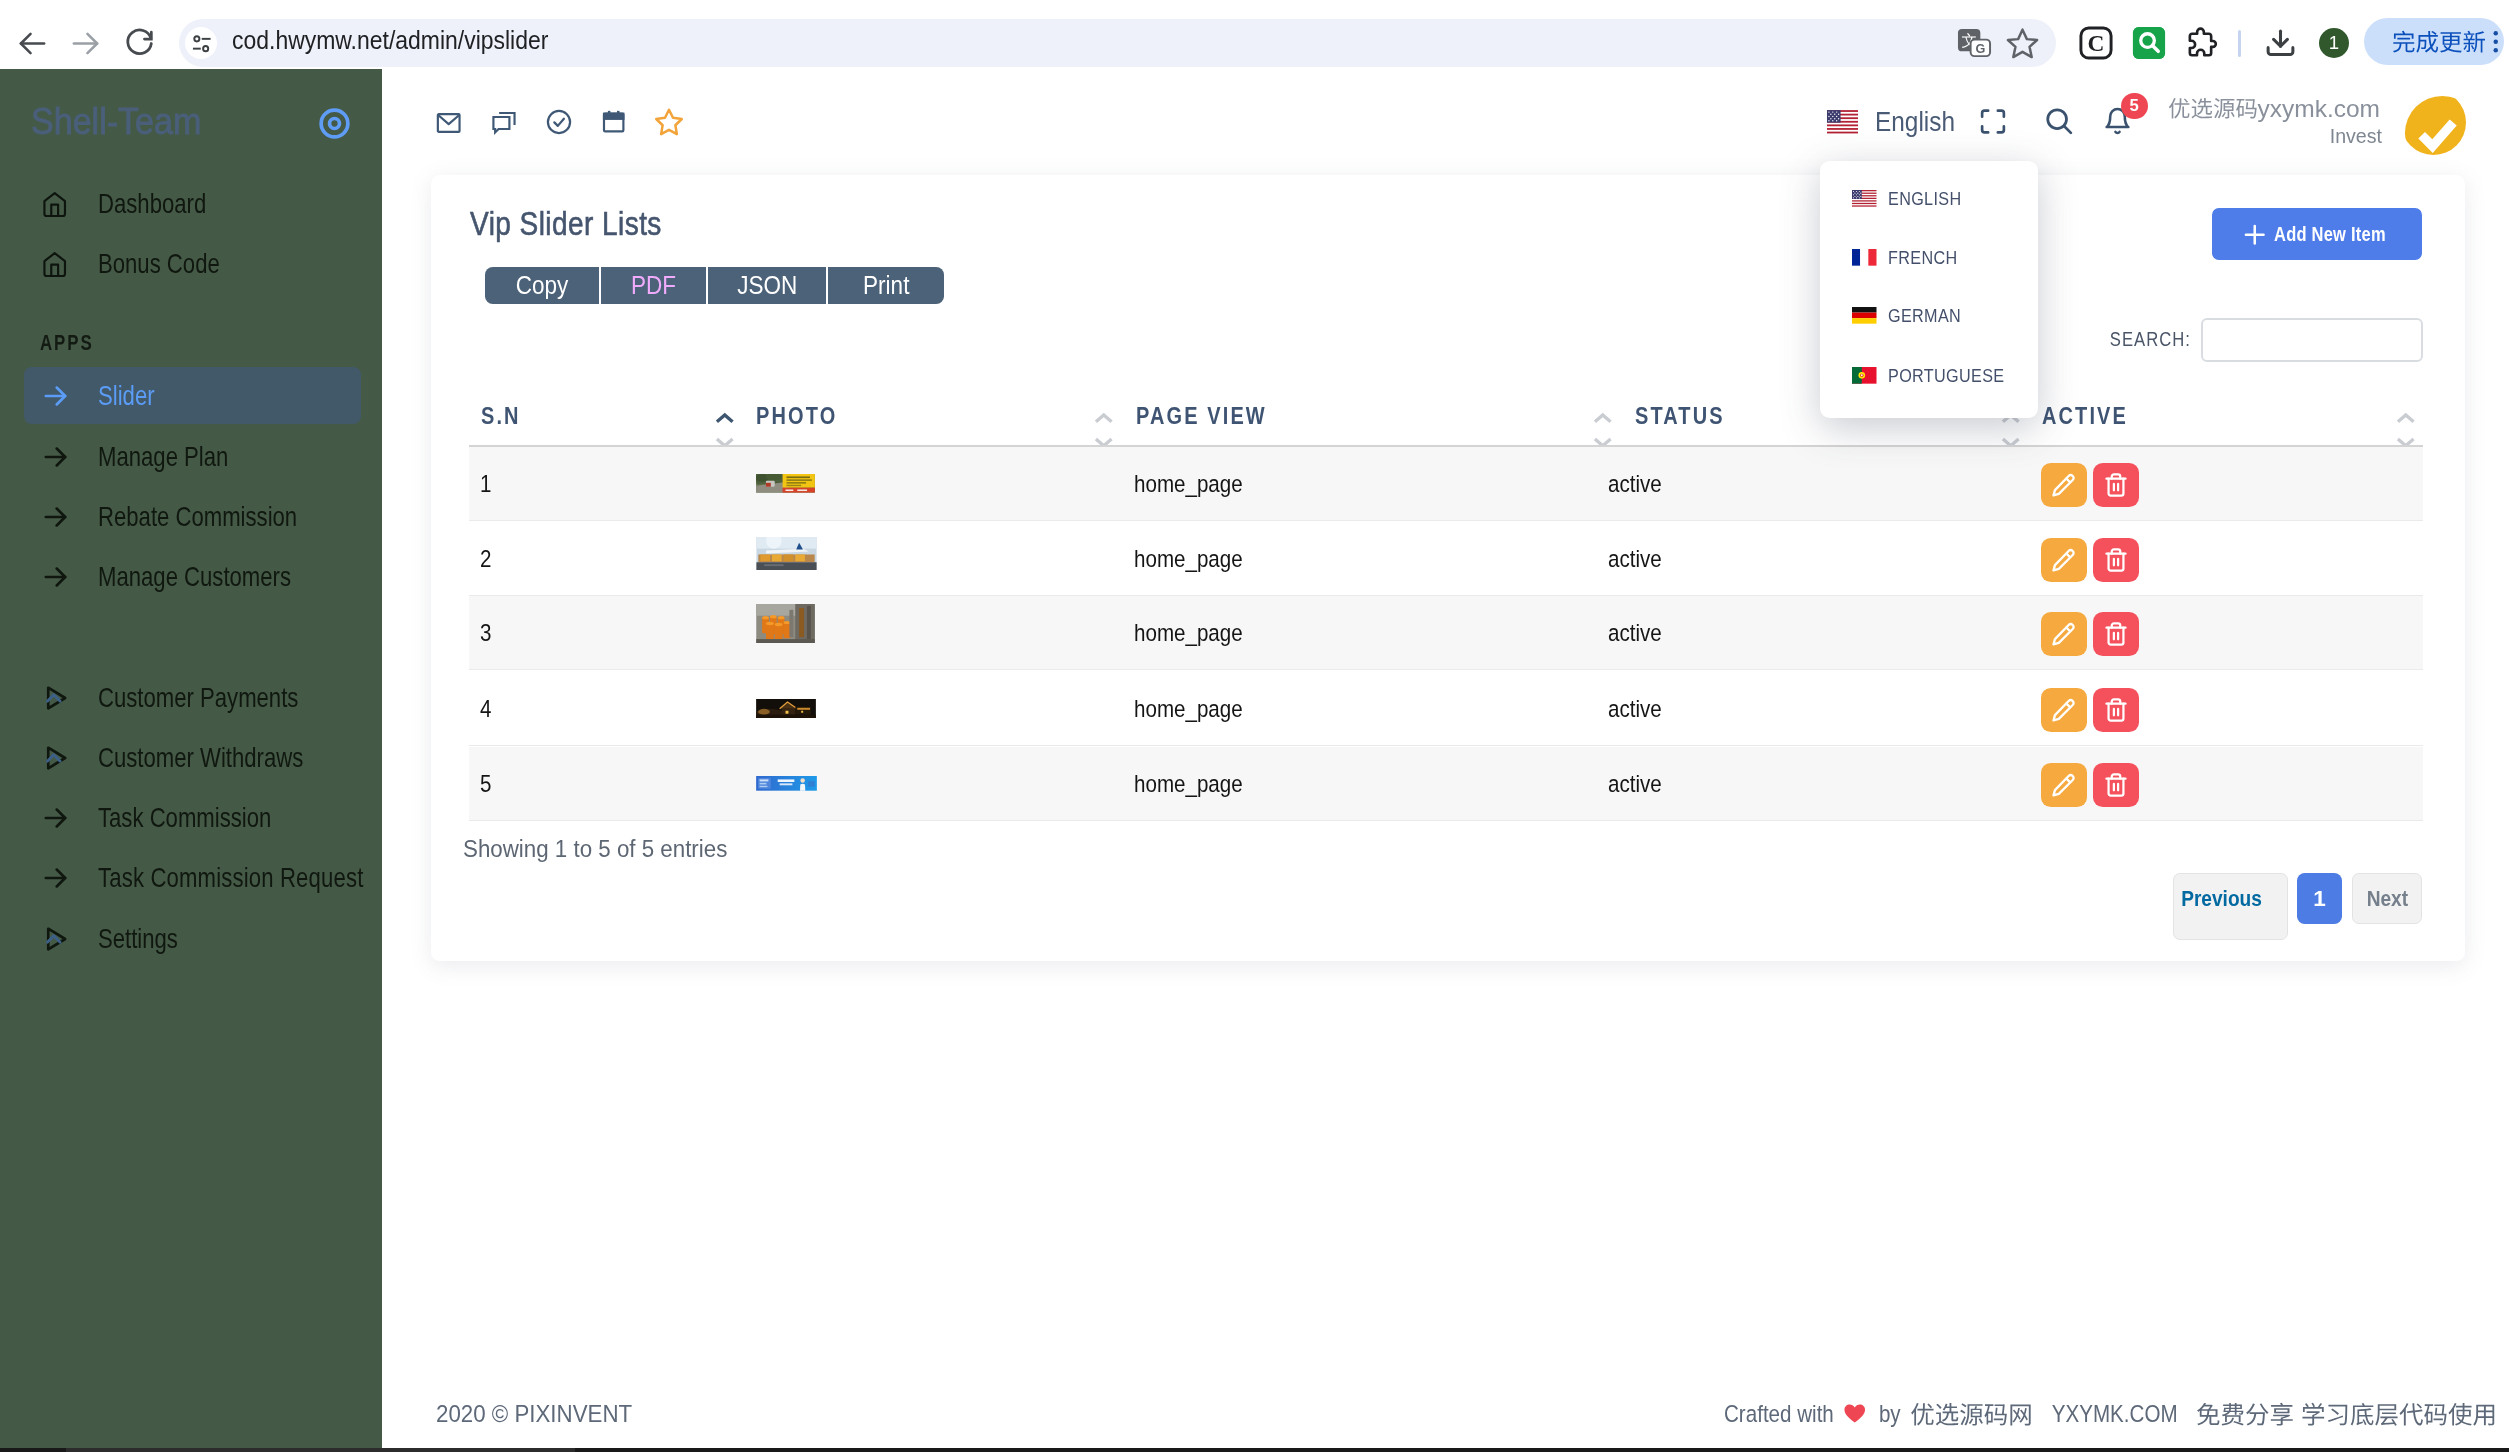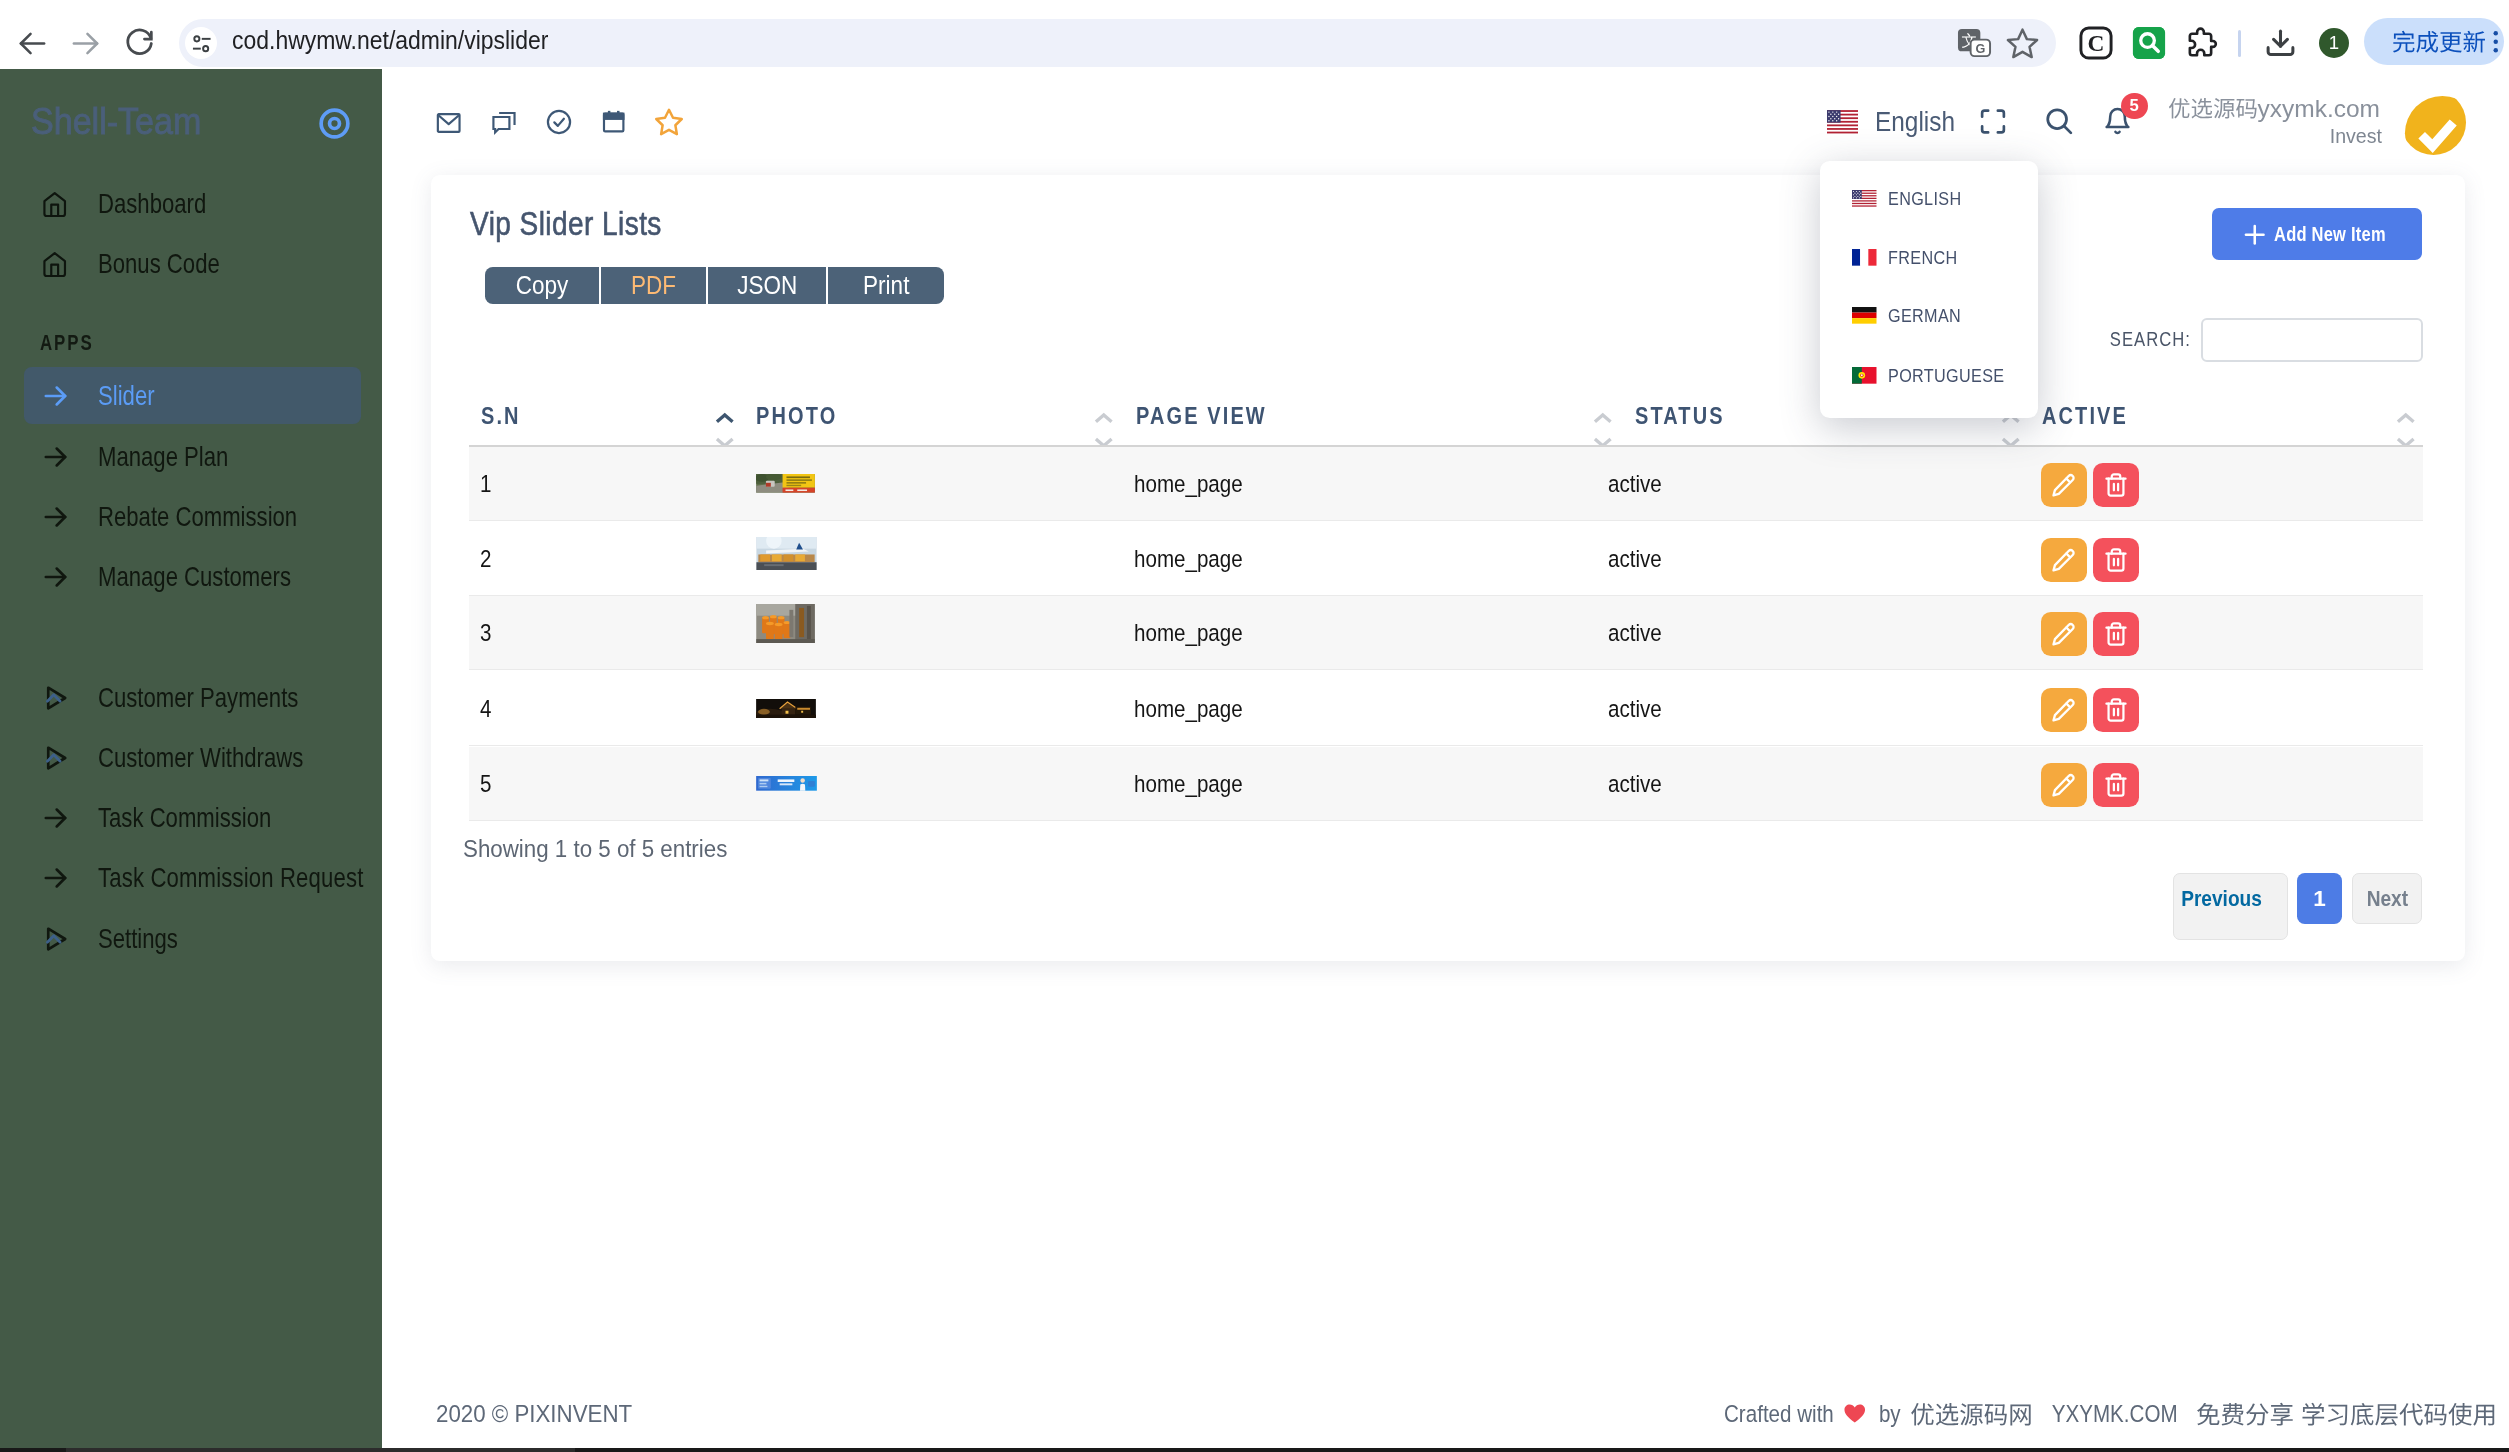--- a/index.html
+++ b/index.html
@@ -292,21 +292,21 @@
       <circle cx="43" cy="45" r="38" fill="#f1b31c"></circle>
       <path d="M22 47 L33 58 L54 34" fill="none" stroke="#fff" stroke-width="9.5"></path>
     </g>
   </svg>
 
   <div id="card">
     <div class="abs" style="left:39px;top:30px;font-size:33px;color:#45556e;letter-spacing:0.5px;-webkit-text-stroke:0.6px #45556e;transform:scaleX(0.85);transform-origin:0 0;">Vip Slider Lists</div>
 
     <div class="abs" style="left:38px;top:92px;height:37px;border-radius:7.8px;overflow:hidden;margin-left:16px;">
       <div style="float:left;width:116px;height:37px;background:#4c6278;color:#fff;font-size:26.5px;text-align:center;line-height:36px;border-right:2px solid #fff;"><span style="display:inline-block;transform:scaleX(0.85);">Copy</span></div>
-      <div style="float:left;width:107px;height:37px;background:#4c6278;color:#fdba74;font-size:26.5px;text-align:center;line-height:36px;border-right:2px solid #fff;"><span style="display:inline-block;transform:scaleX(0.85);">PDF</span></div>
+      <div style="float:left;width:107px;height:37px;background:#4c6278;color:#f0abfc;font-size:26.5px;text-align:center;line-height:36px;border-right:2px solid #fff;"><span style="display:inline-block;transform:scaleX(0.85);">PDF</span></div>
       <div style="float:left;width:120px;height:37px;background:#4c6278;color:#fff;font-size:26.5px;text-align:center;line-height:36px;border-right:2px solid #fff;"><span style="display:inline-block;transform:scaleX(0.85);">JSON</span></div>
       <div style="float:left;width:116px;height:37px;background:#4c6278;color:#fff;font-size:26.5px;text-align:center;line-height:36px;"><span style="display:inline-block;transform:scaleX(0.85);">Print</span></div>
     </div>
 
     <div class="abs" style="left:1781px;top:33px;width:210px;height:52px;border-radius:6.9px;background:#4e7ce8;color:#fff;">
       <svg class="abs" style="left:31px;top:14.7px" width="23.5" height="23.5" viewBox="0 0 24 24" fill="none" stroke="#fff" stroke-width="2.6" stroke-linecap="round">
           <line x1="12" y1="3" x2="12" y2="21"></line>
           <line x1="3" y1="12" x2="21" y2="12"></line>
         </svg>
       <div class="abs" style="left:62px;top:13.7px;font-size:20.6px;font-weight:bold;letter-spacing:0.3px;white-space:nowrap;transform:scaleX(0.80);transform-origin:0 0;">Add New Item</div>

